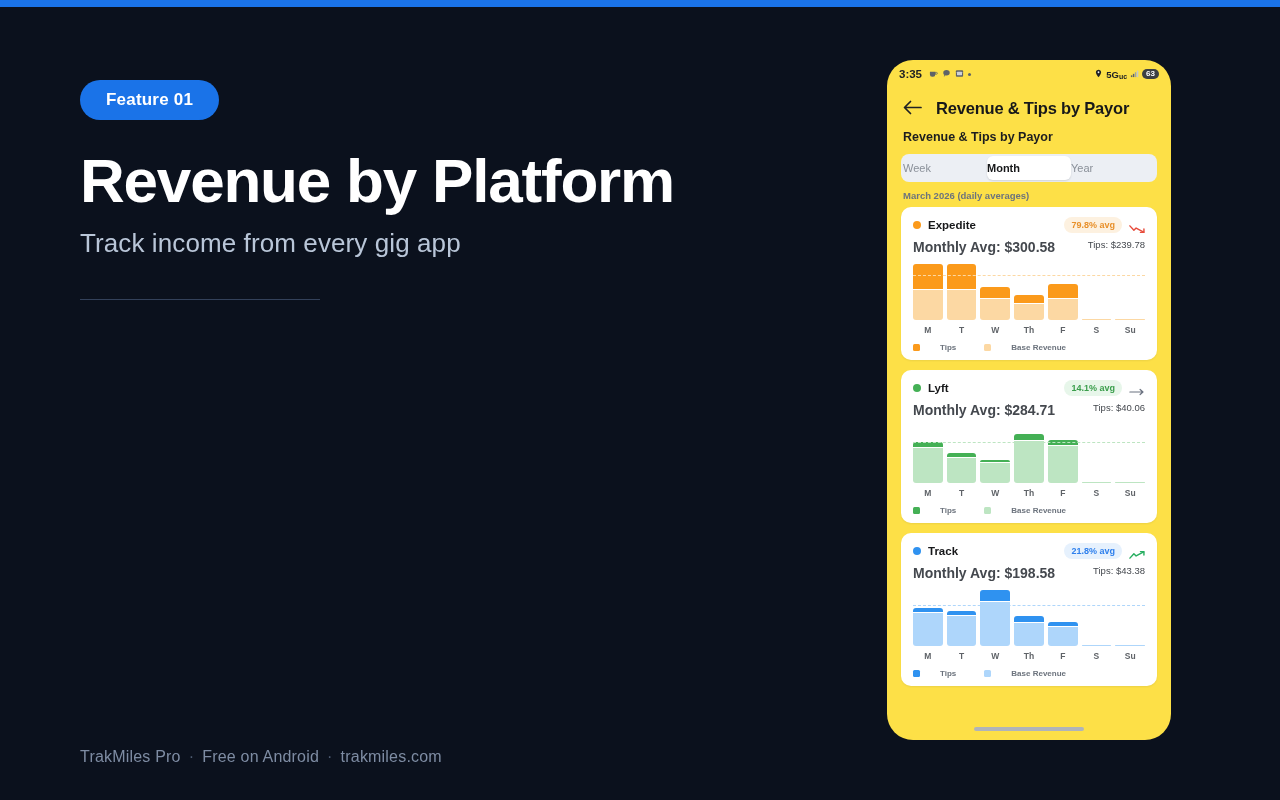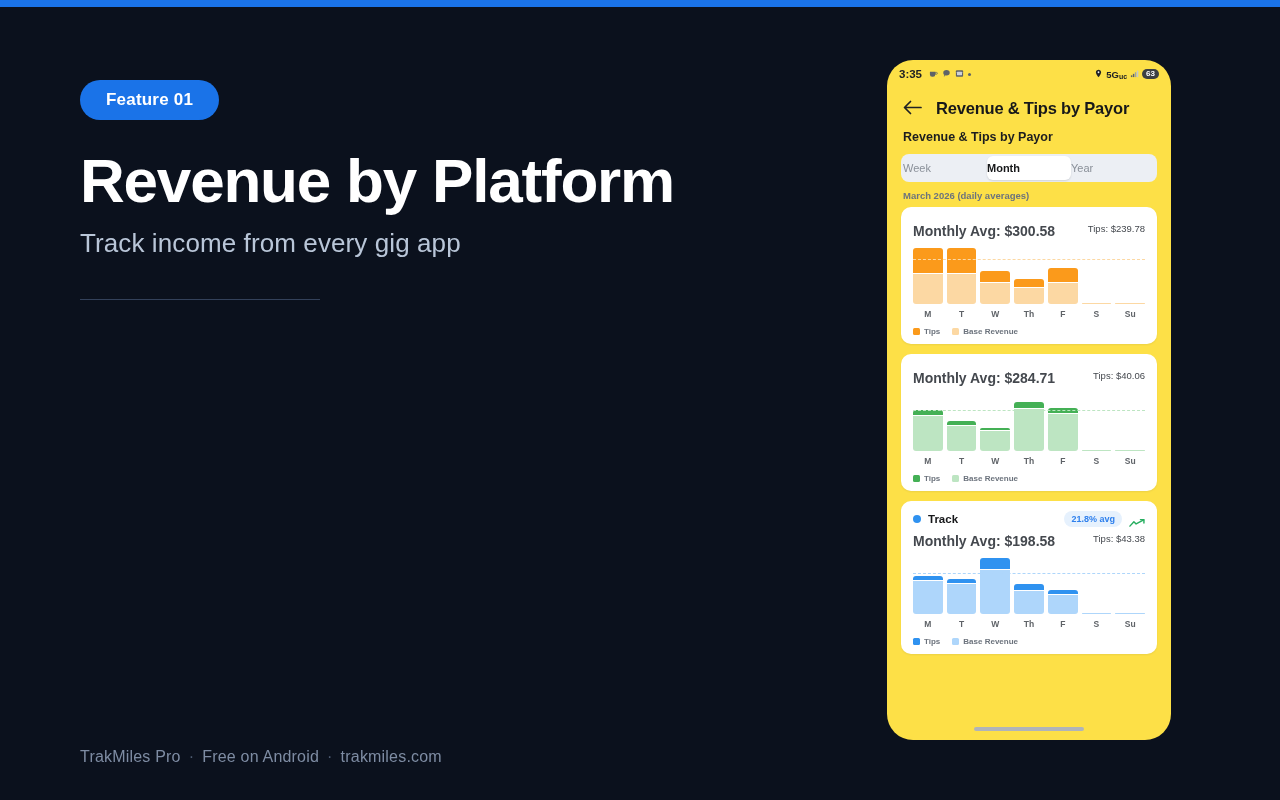--- a/index.html
+++ b/index.html
@@ -156,21 +156,21 @@
     z-index: 2;
   }
   .col { flex:1; display:flex; flex-direction:column; justify-content:flex-end; height:100%; }
   .seg-tip { border-radius:3px 3px 0 0; }
   .seg-base { border-radius:0 0 3px 3px; }
   .gap { height: 1px; }
 
   .daylabels { display:flex; gap:4px; margin-top:5px; }
   .daylabels div { flex:1; text-align:center; font-size:8.5px; color:#5f6368; font-weight:bold; }
 
-  .legend { display:flex; align-items:center; gap:4px; margin-top:8px; }
+  .legend { display:flex; align-items:center; gap:20px; margin-top:8px; }
   .legend .sw { width:7px; height:7px; border-radius:1.5px; }
   .legend .lb { font-size:8px; color:#6c737d; font-weight:bold; margin-right:8px; }
 
   #home-indicator {
     position:absolute; bottom:9px; left:50%; transform:translateX(-50%);
     width:110px; height:4px; border-radius:2px; background:#b0b4b9;
   }
 </style>
 </head>
 <body>
@@ -247,20 +247,29 @@
   <div id="segmented">
     <div class="seg">Week</div>
     <div class="seg active">Month</div>
     <div class="seg">Year</div>
   </div>
 
   <div id="period-note">March 2026 (daily averages)</div>
 
   <div id="cards">
       <div class="card">
+        <div class="card-head">
+          <span class="plat-dot" style="background:#fb9a1b;"></span>
+          <span class="plat-name">Expedite</span>
+          <span class="chip" style="background:#fdf1e0;color:#e8902a;">79.8% avg</span>
+          <span class="trend"><svg viewBox="0 0 18 11" width="16" height="10">
+              <path d="M1 2l4.5 5 2.5-2.6L16.5 9" stroke="#e74c3c" stroke-width="1.6" fill="none" stroke-linecap="round" stroke-linejoin="round"></path>
+              <path d="M16.8 5.4V9.3h-3.9" stroke="#e74c3c" stroke-width="1.6" fill="none" stroke-linecap="round" stroke-linejoin="round"></path>
+            </svg></span>
+        </div>
         <div class="card-sub">
           <span class="l">Monthly Avg: $300.58</span>
           <span class="r">Tips: $239.78</span>
         </div>
         <div class="chart">
           <div class="avgline" style="bottom:44.2px;border-color:#fcd8a3;"></div>
           <div class="col">
             <div class="seg-tip" style="height:25.0px;background:#fb9a1b;"></div>
             <div class="gap"></div>
             <div class="seg-base" style="height:31.0px;background:#fcd8a3;"></div>
@@ -302,20 +311,28 @@
           <div>Su</div>
         </div>
         <div class="legend">
           <span class="sw" style="background:#fb9a1b;"></span>
           <span class="lb">Tips</span>
           <span class="sw" style="background:#fcd8a3;"></span>
           <span class="lb">Base Revenue</span>
         </div>
       </div>
       <div class="card">
+        <div class="card-head">
+          <span class="plat-dot" style="background:#44b055;"></span>
+          <span class="plat-name">Lyft</span>
+          <span class="chip" style="background:#e7f6ea;color:#3b9e4c;">14.1% avg</span>
+          <span class="trend"><svg viewBox="0 0 18 11" width="16" height="10">
+              <path d="M1 5.5h14.5M12.5 2.6l3.2 2.9-3.2 2.9" stroke="#6b7280" stroke-width="1.4" fill="none" stroke-linecap="round" stroke-linejoin="round"></path>
+            </svg></span>
+        </div>
         <div class="card-sub">
           <span class="l">Monthly Avg: $284.71</span>
           <span class="r">Tips: $40.06</span>
         </div>
         <div class="chart">
           <div class="avgline" style="bottom:39.8px;border-color:#bde5c2;"></div>
           <div class="col">
             <div class="seg-tip" style="height:5.0px;background:#44b055;"></div>
             <div class="gap"></div>
             <div class="seg-base" style="height:35.0px;background:#bde5c2;"></div>

